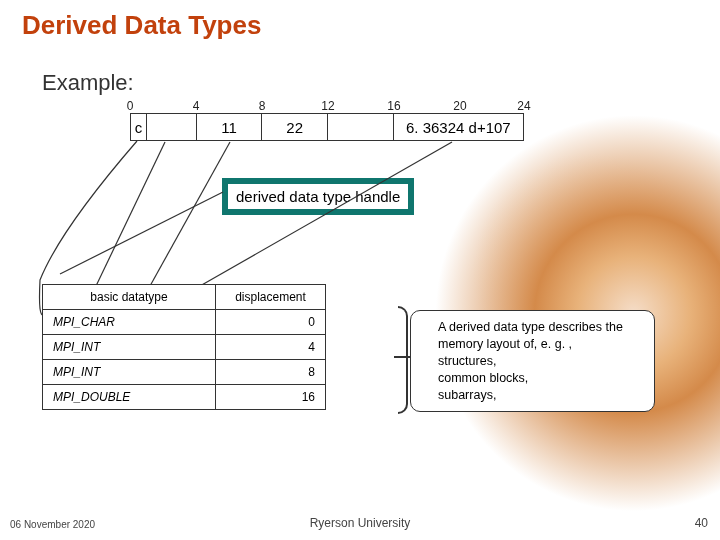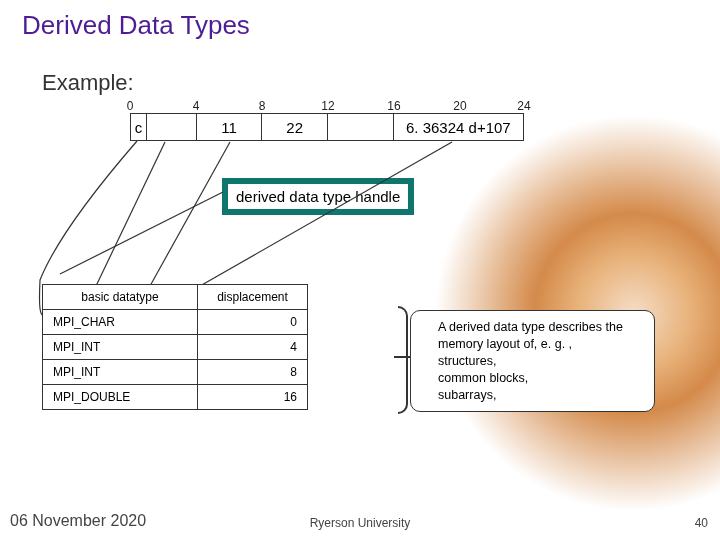--- a/index.html
+++ b/index.html
@@ -7,22 +7,22 @@
   body {
     background: #fff;
     position: relative;
     background-image: radial-gradient(circle at 88% 58%, #f5ddc8 0%, #e8b27a 8%, #d48a4a 14%, rgba(255,255,255,0) 28%),
                       radial-gradient(circle at 82% 50%, #fdf0e0 0%, rgba(255,255,255,0) 18%);
   }
   .title {
     position: absolute;
     left: 22px; top: 10px;
     font-size: 26px;
-    font-weight: normal;
-    color: #4c1d95;
+    font-weight: bold;
+    color: #c2410c;
   }
   .example {
     position: absolute;
     left: 42px; top: 70px;
     font-size: 22px;
     color: #333;
   }
   
   .mem {
     position: absolute;
@@ -66,21 +66,21 @@
     border-collapse: collapse;
     font-size: 12px;
   }
   .dtable th, .dtable td {
     border: 1px solid #333;
     padding: 5px 10px;
     background: #fff;
   }
   .dtable th { font-weight: normal; }
   .dtable td.num { text-align: right; width: 110px; }
-  .dtable td.typ { width: 155px; }
+  .dtable td.typ { width: 173px; font-style: italic; }
   
   .desc {
     position: absolute;
     left: 410px; top: 310px;
     width: 245px;
     border: 1px solid #333;
     border-radius: 10px;
     background: #fff;
     padding: 8px 27px;
     font-size: 12.5px;
@@ -96,21 +96,21 @@
     border-bottom-right-radius: 10px;
   }
   .brace1 { left: 398px; top: 306px; width: 10px; height: 108px; }
   .brace-line { position:absolute; left:394px; top:356px; width:16px; height:2px; background:#333; }
   
   .conn { position:absolute; left:0; top:0; width:720px; height:540px; pointer-events:none; }
   
   .footer-date {
     position: absolute;
     left: 10px; bottom: 10px;
-    font-size: 16px;
+    font-size: 10px;
     color: #444;
   }
   .footer-mid {
     position: absolute;
     left: 50%; bottom: 10px;
     transform: translateX(-50%);
     font-size: 12px;
     color: #444;
   }
   .footer-num {

